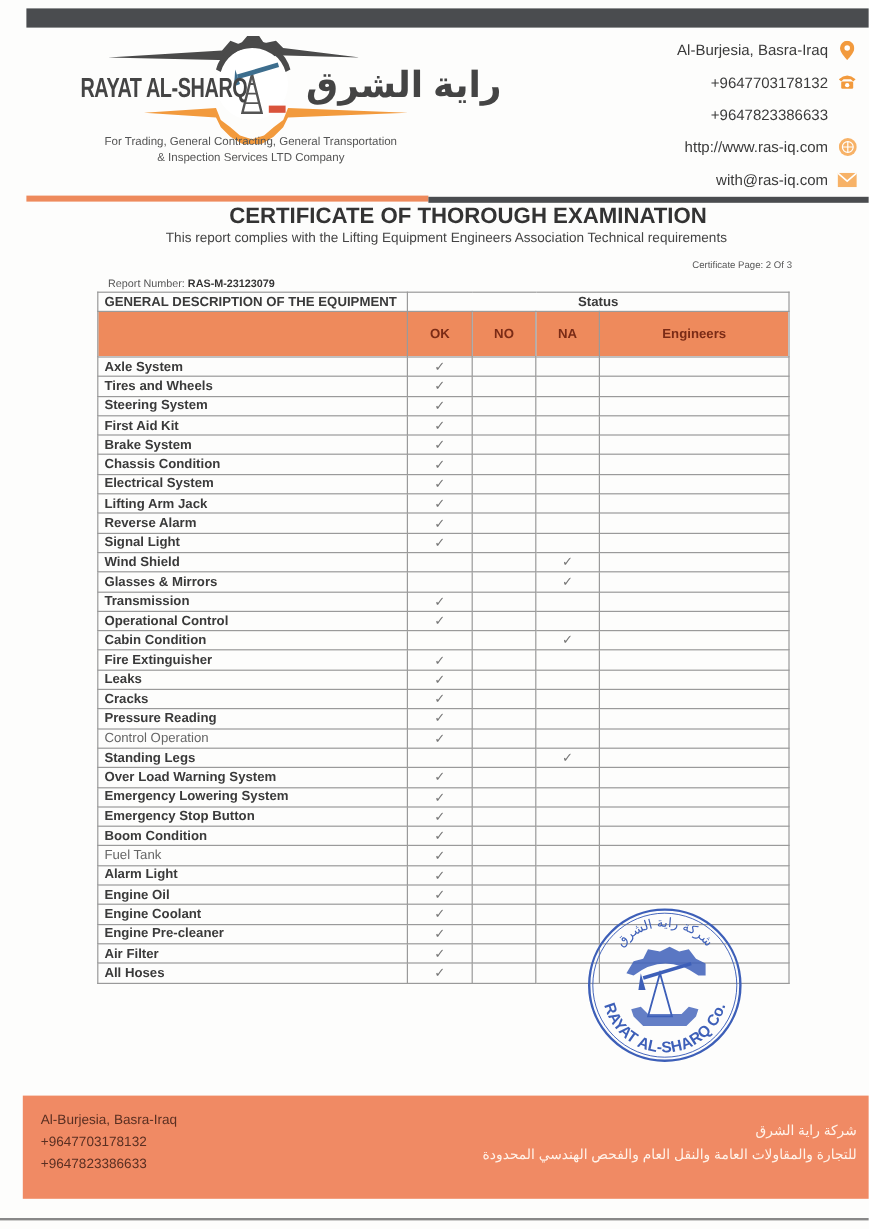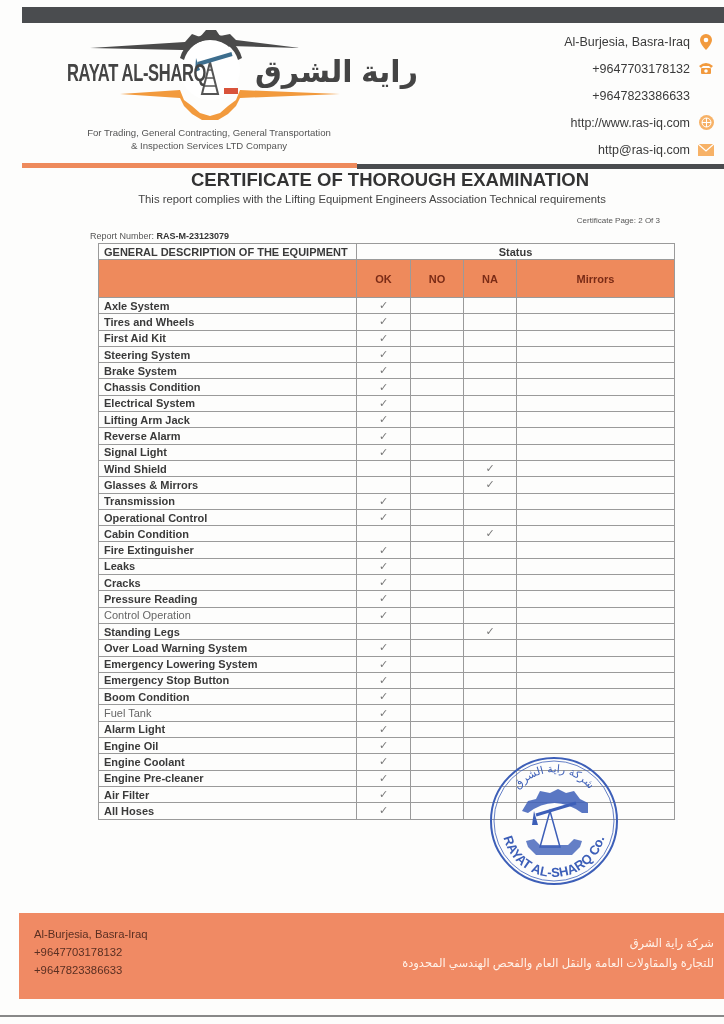--- a/index.html
+++ b/index.html
@@ -3,33 +3,33 @@
 <meta charset="utf-8">
 <style>
   html, body { margin:0; padding:0; }
   body { width:724px; height:1024px; background:#fdfdfc; position:relative; overflow:hidden;
          font-family:"Liberation Sans", "DejaVu Sans", sans-serif; color:#333; }
   .topbar { position:absolute; left:22px; top:7px; width:702px; height:16px; background:#4a4c4f; }
   .logo { position:absolute; left:60px; top:28px; width:300px; height:95px; }
   .logo-en { position:absolute; left:7px; top:32px; font-family:"Liberation Sans Narrow","Liberation Sans",sans-serif;
              font-size:23px; font-weight:bold; color:#444; letter-spacing:-0.5px; transform:scaleX(0.72); transform-origin:left center; white-space:nowrap; }
   .logo-ar { position:absolute; left:195px; top:26px; font-size:30px; font-weight:bold; color:#444; direction:rtl; white-space:nowrap; }
-  .tagline { position:absolute; left:60px; top:126px; width:298px; text-align:center; font-size:9.6px; color:#555; line-height:13px; }
+  .tagline { position:absolute; left:60px; top:112px; width:298px; text-align:center; font-size:9.6px; color:#555; line-height:13px; }
   .contacts { position:absolute; right:10px; top:28px; text-align:right; }
   .contact { height:27px; display:flex; justify-content:flex-end; align-items:center; font-size:12.5px; color:#3a3a3a; }
   .contact .ic { width:16px; height:16px; margin-left:8px; display:inline-flex; align-items:center; justify-content:center; color:#f29a3d; font-size:14px; }
   .contact .ic.blank { visibility:hidden; }
   .divider-orange { position:absolute; left:22px; top:163px; width:335px; height:5px; background:#ee8a5c; }
   .divider-dark { position:absolute; left:357px; top:164px; width:367px; height:5px; background:#4a4c4f; }
   .title { position:absolute; left:0; width:724px; top:169px; text-align:center; font-size:18.5px; font-weight:bold; color:#333;margin-left:28px; }
   .subtitle { position:absolute; left:0; width:744px; top:193px; text-align:center; font-size:11.3px; color:#444; }
   .report-no { position:absolute; left:90px; top:231px; font-size:9px; color:#555; }
   .report-no b { color:#333; font-weight:bold; }
   .cert-page { position:absolute; right:64px; top:216px; font-size:8px; color:#555; }
-  table.grid { position:absolute; left:98px; top:243px; border-collapse:collapse; width:576px; table-layout:fixed;border-radius:32px; }
+  table.grid { position:absolute; left:81px; top:243px; border-collapse:collapse; width:576px; table-layout:fixed;border-radius:32px; }
   table.grid td { border:1px solid #9a9a9a; height:15.3px; padding:0 0 0 5px; font-size:11px; font-weight:bold; color:#3a3a3a; white-space:nowrap; overflow:hidden; }
   table.grid td.light { font-weight:normal; color:#666; }
   table.grid td.chk { text-align:center; padding:0; font-weight:normal; color:#777; font-size:11px; }
   table.grid tr.hdr1 td { font-size:11px; height:15px; }
   table.grid tr.hdr2 td { background:#ee8a5c; color:#7a2b16; text-align:center; padding:11px; height:15px; }
   table.grid tr.hdr2 td.desc { background:#ee8a5c; }
   .status-hdr { text-align:center; padding:0 !important; }
   .stamp { position:absolute; left:488px; top:755px; width:132px; height:132px; }
   .footer { position:absolute; left:19px; top:913px; width:705px; height:86px; background:#f08a64; }
   .footer-left { position:absolute; left:15px; top:12px; font-size:11.3px; color:#5a2f22; line-height:18px; }
@@ -96,21 +96,21 @@
     <span class="ic">
       <svg width="15" height="15" viewBox="0 0 15 15">
           <circle cx="7.5" cy="7.5" r="7.5" fill="#f7b267"></circle>
           <circle cx="7.5" cy="7.5" r="4.5" fill="none" stroke="#fff" stroke-width="1"></circle>
           <line x1="7.5" y1="3" x2="7.5" y2="12" stroke="#fff"></line>
           <line x1="3" y1="7.5" x2="12" y2="7.5" stroke="#fff"></line>
         </svg>
     </span>
   </div>
   <div class="contact">
-    <span>http@ras-iq.com</span>
+    <span>with@ras-iq.com</span>
     <span class="ic">
       <svg width="16" height="12" viewBox="0 0 16 12">
           <rect width="16" height="12" fill="#f7b267"></rect>
           <path d="M0 0 L8 7 L16 0" fill="none" stroke="#fff" stroke-width="1.3"></path>
         </svg>
     </span>
   </div>
 </div>
 
 <div class="divider-orange"></div>
@@ -135,45 +135,45 @@
   <tbody id="tbody">
     <tr class="hdr1">
       <td>GENERAL DESCRIPTION OF THE EQUIPMENT</td>
       <td colspan="4" class="status-hdr">Status</td>
     </tr>
     <tr class="hdr2">
       <td class="desc"></td>
       <td>OK</td>
       <td>NO</td>
       <td>NA</td>
-      <td>Mirrors</td>
+      <td>Engineers</td>
     </tr>
   <tr>
         <td>Axle System</td>
         <td class="chk"><span>✓</span></td>
         <td class="chk"></td>
         <td class="chk"></td>
         <td></td>
       </tr>
       <tr>
         <td>Tires and Wheels</td>
         <td class="chk"><span>✓</span></td>
         <td class="chk"></td>
         <td class="chk"></td>
         <td></td>
       </tr>
       <tr>
+        <td>Steering System</td>
+        <td class="chk"><span>✓</span></td>
+        <td class="chk"></td>
+        <td class="chk"></td>
+        <td></td>
+      </tr>
+      <tr>
         <td>First Aid Kit</td>
-        <td class="chk"><span>✓</span></td>
-        <td class="chk"></td>
-        <td class="chk"></td>
-        <td></td>
-      </tr>
-      <tr>
-        <td>Steering System</td>
         <td class="chk"><span>✓</span></td>
         <td class="chk"></td>
         <td class="chk"></td>
         <td></td>
       </tr>
       <tr>
         <td>Brake System</td>
         <td class="chk"><span>✓</span></td>
         <td class="chk"></td>
         <td class="chk"></td>

